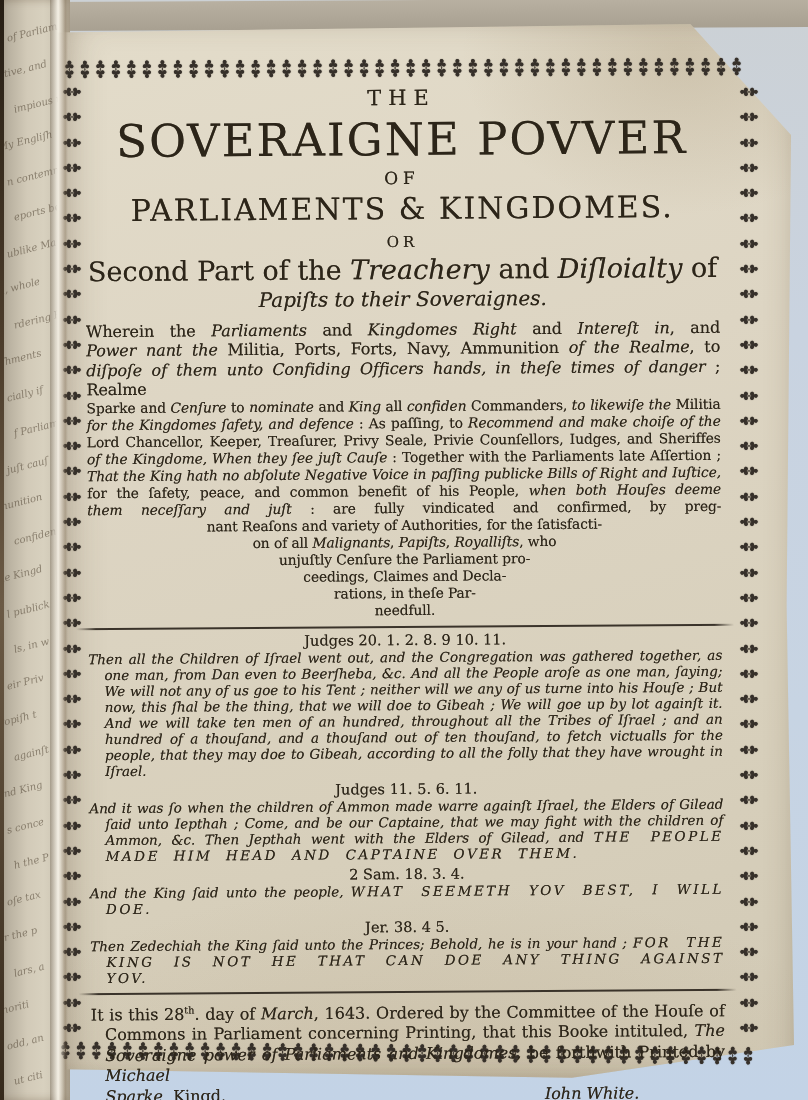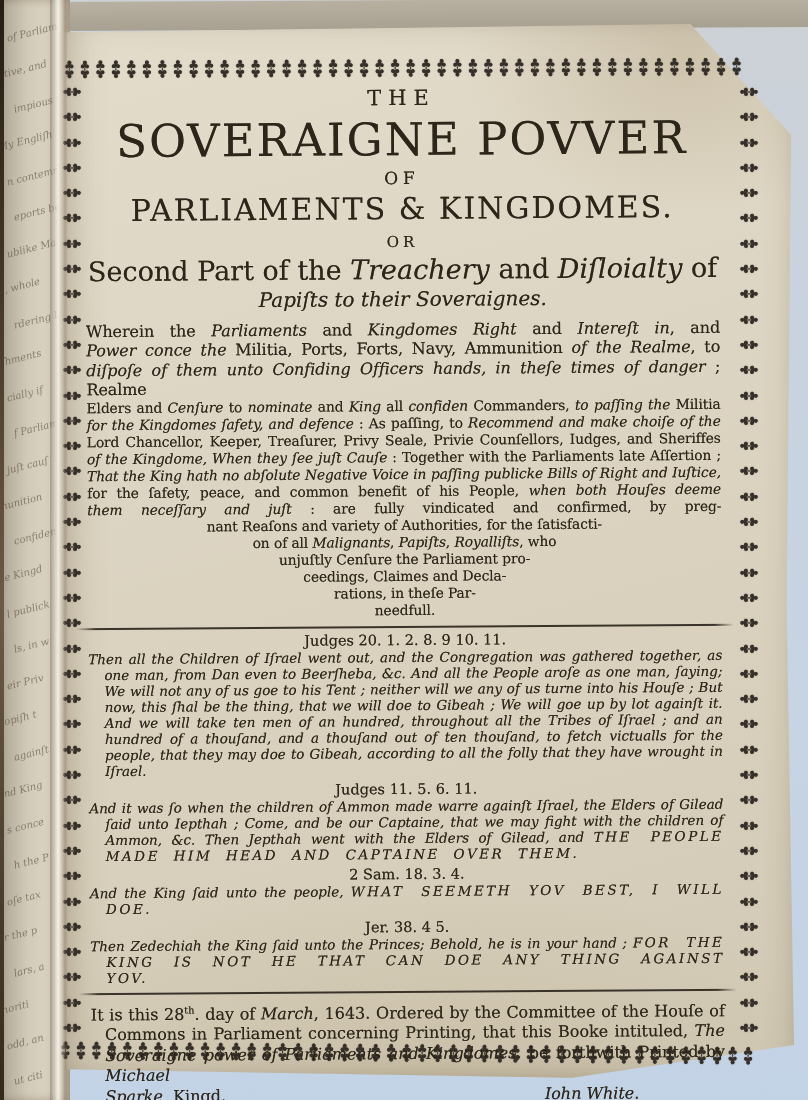--- a/index.html
+++ b/index.html
@@ -787,23 +787,23 @@
     <div class="t-the">THE</div>
     <div class="t-main">SOVERAIGNE POVVER</div>
     <div class="t-of">OF</div>
     <div class="t-parl">PARLIAMENTS &amp; KINGDOMES.</div>
     <div class="t-or">OR</div>
     <div class="t-second"><span class="s0">Second Part of the </span><span class="s1">Treachery</span><span class="s0"> and </span><span class="s1">Diſloialty</span><span class="s0"> of</span></div>
     <div class="t-papists">Papiſts to their Soveraignes.</div>
 
     <div class="summary">
         <div class="line"><span class="s0">Wherein the </span><span class="s1">Parliaments</span><span class="s0"> and </span><span class="s1">Kingdomes Right</span><span class="s0"> and </span><span class="s1">Intereſt in</span><span class="s0">, and</span></div>
-        <div class="line"><span class="s1">Power conce the</span><span class="s0"> Militia, Ports, Forts, Navy, Ammunition </span><span class="s1">of the Realme</span><span class="s0">, to</span></div>
+        <div class="line"><span class="s1">Power nant the</span><span class="s0"> Militia, Ports, Forts, Navy, Ammunition </span><span class="s1">of the Realme</span><span class="s0">, to</span></div>
         <div class="line"><span class="s1">diſpoſe of them unto Confiding Officers hands, in theſe times of danger</span><span class="s0"> ; </span><span class="s0">Realme</span></div>
-        <div class="line"><span class="s0">Elders and </span><span class="s1">Cenſure</span><span class="s0"> to </span><span class="s1">nominate</span><span class="s0"> and </span><span class="s1">King</span><span class="s0"> all </span><span class="s1">confiden</span><span class="s0"> Commanders, </span><span class="s1">to paſſing the</span><span class="s0"> Militia</span></div>
+        <div class="line"><span class="s0">Sparke and </span><span class="s1">Cenſure</span><span class="s0"> to </span><span class="s1">nominate</span><span class="s0"> and </span><span class="s1">King</span><span class="s0"> all </span><span class="s1">confiden</span><span class="s0"> Commanders, </span><span class="s1">to likewiſe the</span><span class="s0"> Militia</span></div>
         <div class="line"><span class="s1">for the Kingdomes ſafety, and defence</span><span class="s0"> : As paſſing, to </span><span class="s1">Recommend and make choiſe of the</span></div>
         <div class="line"><span class="s0">Lord Chancellor, Keeper, Treaſurer, Privy Seale, Privie Counſellors, Iudges, and Sheriffes</span></div>
         <div class="line"><span class="s1">of the Kingdome, When they ſee juſt Cauſe</span><span class="s0"> :  Together with the Parliaments late Aſſertion ;</span></div>
         <div class="line"><span class="s1">That the King hath no abſolute Negative Voice in paſſing publicke Bills of Right and Iuſtice,</span></div>
         <div class="line"><span class="s0">for the ſafety, peace, and common benefit of his People, </span><span class="s1">when both Houſes deeme</span></div>
         <div class="line"><span class="s1">them neceſſary and juſt</span><span class="s0"> : are fully vindicated and confirmed, by preg-</span></div>
         <div class="line"><span class="s0">nant Reaſons and variety of Authorities, for the ſatisfacti-</span></div>
         <div class="line"><span class="s0">on of all </span><span class="s1">Malignants</span><span class="s0">, </span><span class="s1">Papiſts</span><span class="s0">, </span><span class="s1">Royalliſts</span><span class="s0">, who</span></div>
         <div class="line"><span class="s0">unjuſtly Cenſure the Parliament pro-</span></div>
         <div class="line"><span class="s0">ceedings, Claimes and Decla-</span></div>

